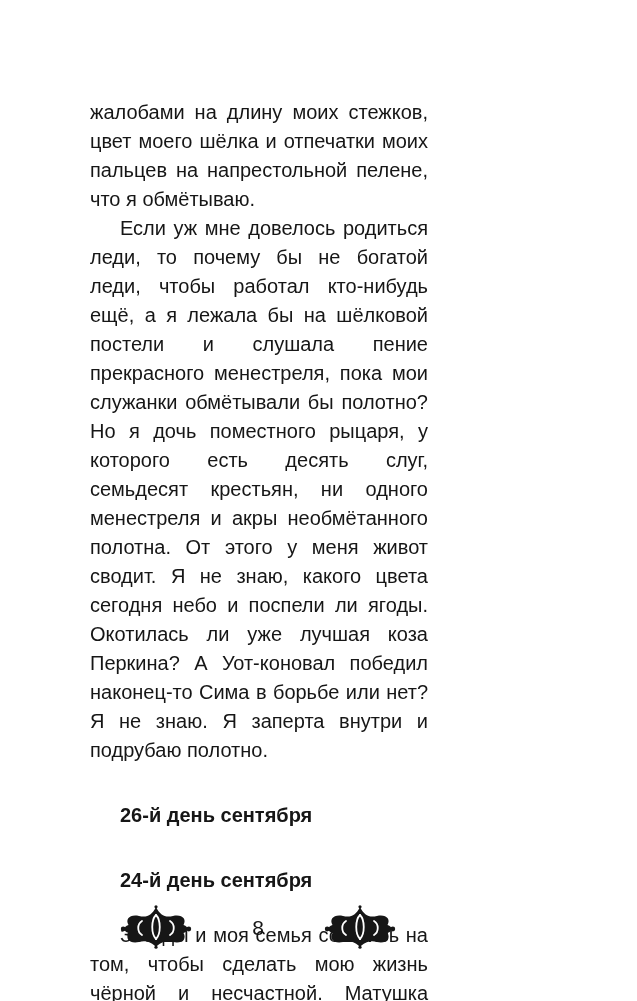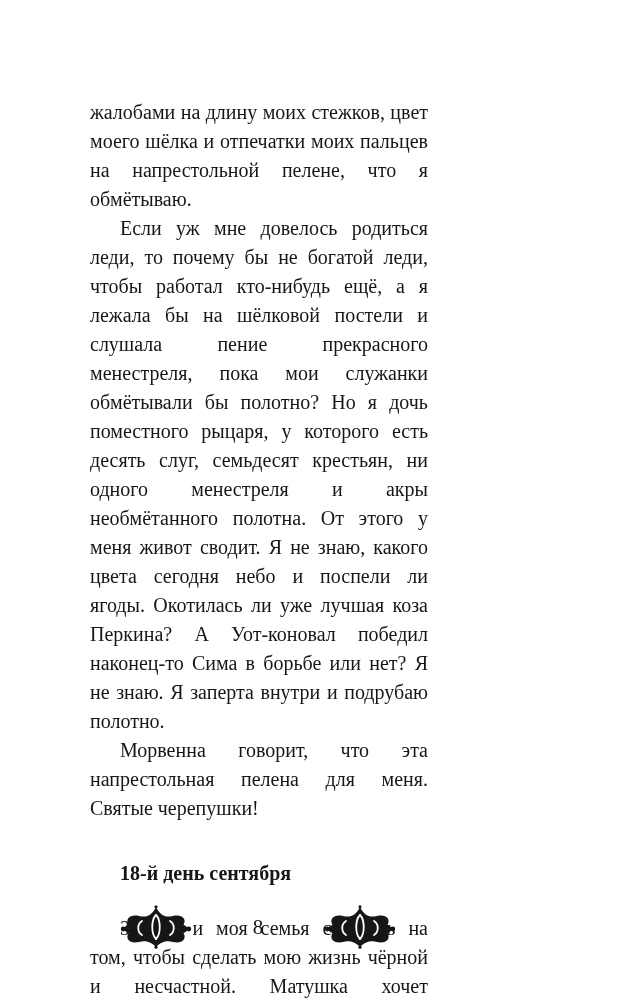--- a/index.html
+++ b/index.html
@@ -6,21 +6,21 @@
     margin: 0;
     padding: 0;
     background: #ffffff;
   }
   .book-page {
     position: relative;
     width: 516px;
     height: 1001px;
     background: #ffffff;
     color: #161616;
-    font-family: Liberation Serif, serif;
+    font-family: Liberation Sans, sans-serif;
     overflow: hidden;
   }
   .text-block {
     position: absolute;
     left: 90px;
     right: 88px;
     top: 98px;
     font-size: 20px;
     line-height: 29px;
     text-align: justify;
@@ -66,24 +66,24 @@
   .ornament svg { display: block; }
 </style>
 </head>
 <body>
 
 <div class="book-page">
 
   <div class="text-block">
     <p class="para no-indent">жалобами на длину моих стежков, цвет моего шёлка и отпечатки моих пальцев на напрестольной пелене, что я обмётываю.</p>
     <p class="para">Если уж мне довелось родиться леди, то почему бы не богатой леди, чтобы работал кто-нибудь ещё, а я лежала бы на шёлковой постели и слушала пение прекрасного менестреля, пока мои служанки обмётывали бы полотно? Но я дочь поместного рыцаря, у которого есть десять слуг, семьдесят крестьян, ни одного менестреля и акры необмётанного полотна. От этого у меня живот сводит. Я не знаю, какого цвета сегодня небо и поспели ли ягоды. Окотилась ли уже лучшая коза Перкина? А Уот-коновал победил наконец-то Сима в борьбе или нет? Я не знаю. Я заперта внутри и подрубаю полотно.</p>
-    <p class="para">Морвенна говорит, что эта напрестольная пелена для меня. Святые черепушки!</p>
 
-    <h2 class="entry-heading">18-й день сентября</h2>
+    <h2 class="entry-heading">26-й день сентября</h2>
 
+    <h2 class="entry-heading">24-й день сентября</h2>
     <p class="para">Звёзды и моя семья сошлись на том, чтобы сделать мою жизнь чёрной и несчастной. Матушка хочет превратить меня в истинную леди — тупую, послушную и с хорошими манерами, так что я должна учиться вести себя как леди и держать рот на замке. Мой брат Эдвард думает, что даже девочки не должны быть невеждами, так</p>
   </div>
 
   <div class="footer">
     <span class="ornament">
       <svg width="72" height="44" viewBox="0 0 72 44" xmlns="http://www.w3.org/2000/svg" aria-hidden="true">
         <g fill="#161616">
           <path d="M36 2 C32 10 27 13 19 11 C10 9 5 14 8.5 20 C3 22 3 26 8.5 28 C5 34 10 39 19 37 C27 35 32 38 36 42 C40 38 45 35 53 37 C62 39 67 34 63.5 28 C69 26 69 22 63.5 20 C67 14 62 9 53 11 C45 13 40 10 36 2 Z"></path>
           <circle cx="3.2" cy="24" r="2.4"></circle>
           <circle cx="68.8" cy="24" r="2.4"></circle>

